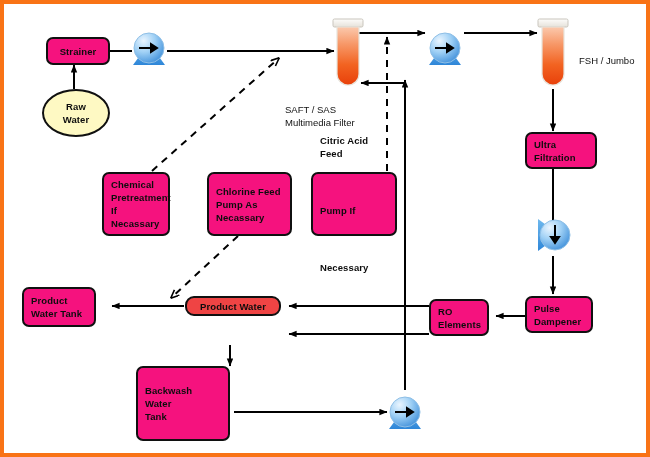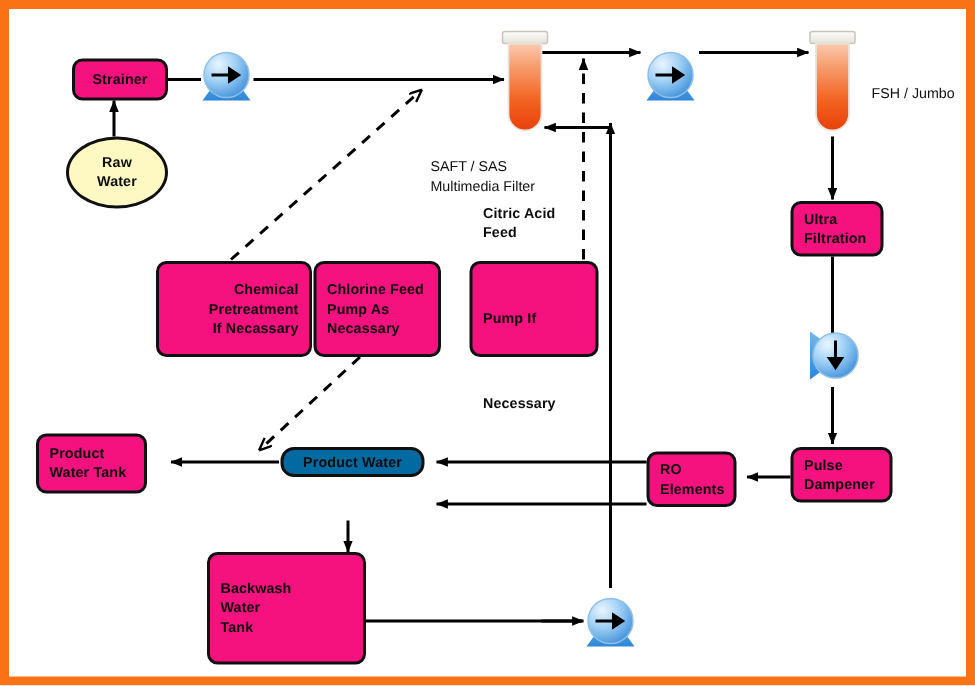--- a/index.html
+++ b/index.html
@@ -5,21 +5,21 @@
   html, body {
     margin: 0;
     padding: 0;
     background: #ffffff;
   }
   #diagram-root {
     position: relative;
     width: 650px;
     height: 457px;
     background: #ffffff;
-    border: 6px solid #f97316;
+    border: 4px solid #f97316;
     box-sizing: border-box;
     overflow: hidden;
     font-family: "Liberation Sans", sans-serif;
   }
   #svg-layer {
     position: absolute;
     left: 0;
     top: 0;
     width: 650px;
     height: 457px;
@@ -49,21 +49,21 @@
     text-align: center;
   }
   .pink-ellipse {
     background: #fef9c3;
     border: 2px solid #101010;
     border-radius: 50%;
     align-items: center;
     text-align: center;
   }
   .white-pill {
-    background: #0369a1;
+    background: #ef4444;
     border: 2px solid #101010;
     border-radius: 9px;
     align-items: center;
     text-align: center;
     font-size: 9.5px;
   }
   .plain-label {
     position: absolute;
     color: #111111;
     font-weight: normal;
@@ -200,36 +200,36 @@
 
   <div class="plain-label" style="left:281px; top:86px; width:96px;">
     <span>SAFT / SAS</span>
     <span>Multimedia Filter</span>
   </div>
 
   <div class="plain-label" style="left:575px; top:37px;">
     <span>FSH / Jumbo</span>
   </div>
 
-  <div class="node pink-box" style="left:521px; top:128px; width:62px; height:37px;">
+  <div class="node pink-box" style="left:521px; top:128px; width:72px; height:37px;">
     <span>Ultra</span>
     <span>Filtration</span>
   </div>
 
   <div class="node pink-box" style="left:521px; top:292px; width:68px; height:37px;">
     <span>Pulse</span>
     <span>Dampener</span>
   </div>
 
   <div class="node pink-box" style="left:425px; top:295px; width:60px; height:37px;">
     <span>RO</span>
     <span>Elements</span>
   </div>
 
-  <div class="node pink-box" style="left:98px; top:168px; width:104px; height:64px;text-align:right;">
+  <div class="node pink-box" style="left:98px; top:168px; width:68px; height:64px;">
     <span>Chemical</span>
     <span>Pretreatment</span>
     <span>If Necassary</span>
   </div>
 
   <div class="node pink-box" style="left:203px; top:168px; width:85px; height:64px;">
     <span>Chlorine Feed</span>
     <span>Pump As</span>
     <span>Necassary</span>
   </div>
@@ -243,19 +243,19 @@
   <div class="node pink-box" style="left:18px; top:283px; width:74px; height:40px;">
     <span>Product</span>
     <span>Water Tank</span>
   </div>
 
   <div class="node white-pill" style="left:181px; top:292px; width:96px; height:20px;">
     <span>Product Water</span>
   </div>
 
 
-  <div class="node pink-box" style="left:132px; top:362px; width:106px; height:75px;">
+  <div class="node pink-box" style="left:132px; top:362px; width:94px; height:75px;">
     <span>Backwash</span>
     <span>Water</span>
     <span>Tank</span>
   </div>
 
 </div>
 
 </body></html>

